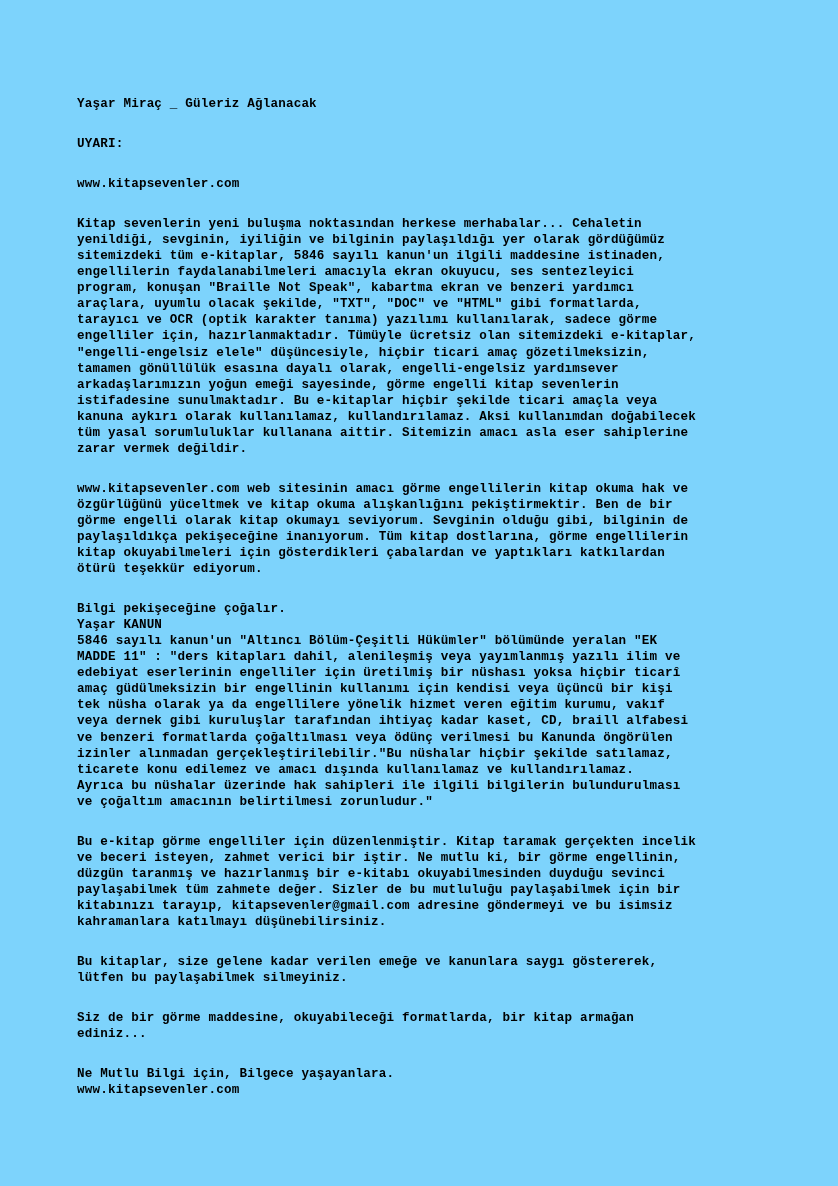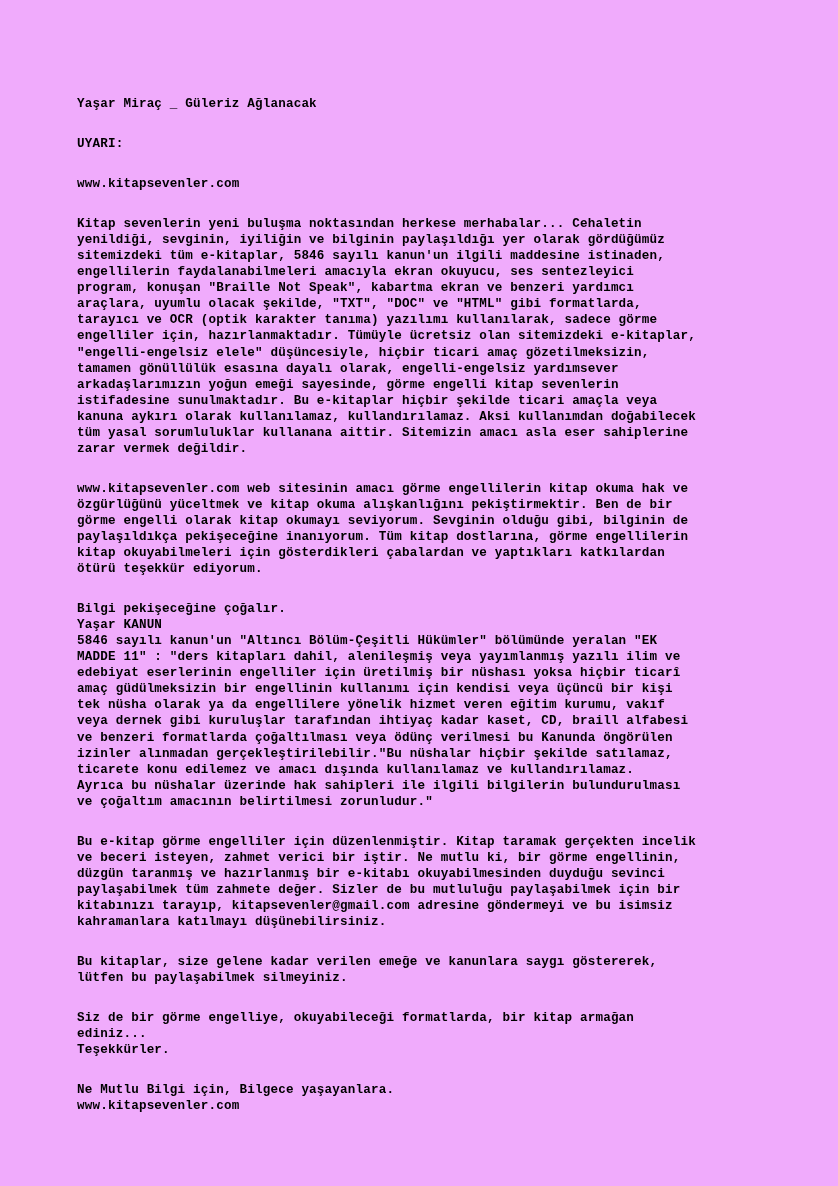--- a/index.html
+++ b/index.html
@@ -14,21 +14,21 @@
     font-family: "Liberation Mono", "DejaVu Sans Mono", monospace;
     color: #000000;
     overflow: hidden;
   }
   .page {
     position: absolute;
     left: 0;
     top: 0;
     width: 838px;
     height: 1186px;
-    background: #f0abfc;
+    background: #7dd3fc;
     padding: 0;
   }
   .doc-body {
     position: absolute;
     left: 77px;
     top: 96px;
     width: 690px;
   }
   .blk {
     font-size: 12.6px;
@@ -109,23 +109,22 @@
     <div class="blk gap-1">Bu e-kitap görme engelliler için düzenlenmiştir. Kitap taramak gerçekten incelik
 ve beceri isteyen, zahmet verici bir iştir. Ne mutlu ki, bir görme engellinin,
 düzgün taranmış ve hazırlanmış bir e-kitabı okuyabilmesinden duyduğu sevinci
 paylaşabilmek tüm zahmete değer. Sizler de bu mutluluğu paylaşabilmek için bir
 kitabınızı tarayıp, kitapsevenler@gmail.com adresine göndermeyi ve bu isimsiz
 kahramanlara katılmayı düşünebilirsiniz.</div>
 
     <div class="blk gap-1">Bu kitaplar, size gelene kadar verilen emeğe ve kanunlara saygı göstererek,
 lütfen bu paylaşabilmek silmeyiniz.</div>
 
-    <div class="blk gap-1">Siz de bir görme engelliye, okuyabileceği formatlarda, bir kitap armağan
+    <div class="blk gap-1">Siz de bir görme maddesine, okuyabileceği formatlarda, bir kitap armağan
 ediniz...</div>
 
-    <div class="blk gap-0">Teşekkürler.</div>
 
     <div class="blk gap-1">Ne Mutlu Bilgi için, Bilgece yaşayanlara.</div>
 
     <div class="blk gap-0">www.kitapsevenler.com</div>
 
   </div>
 </div>
 
 </body></html>

